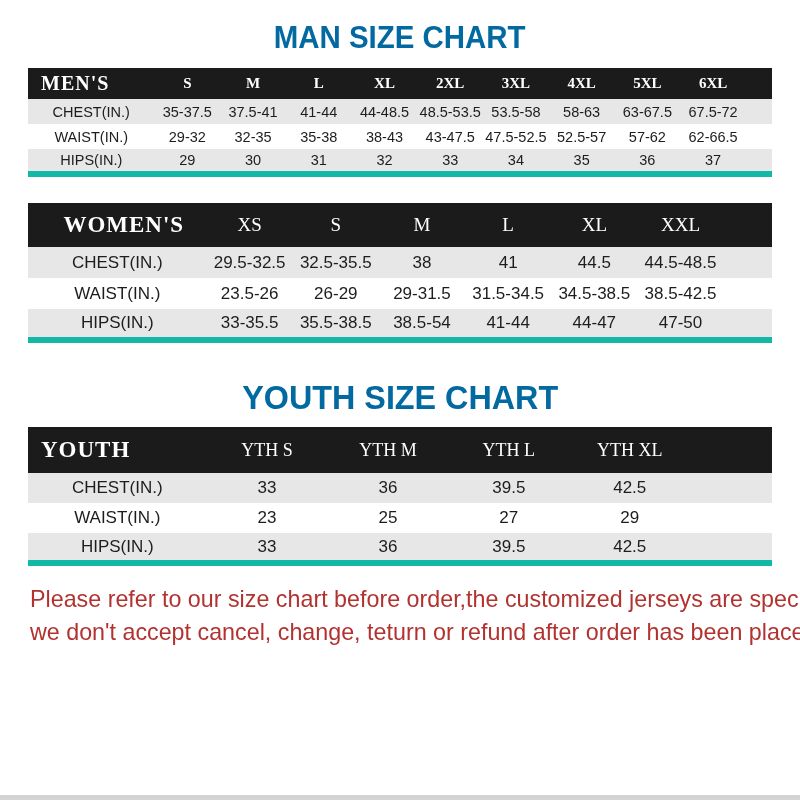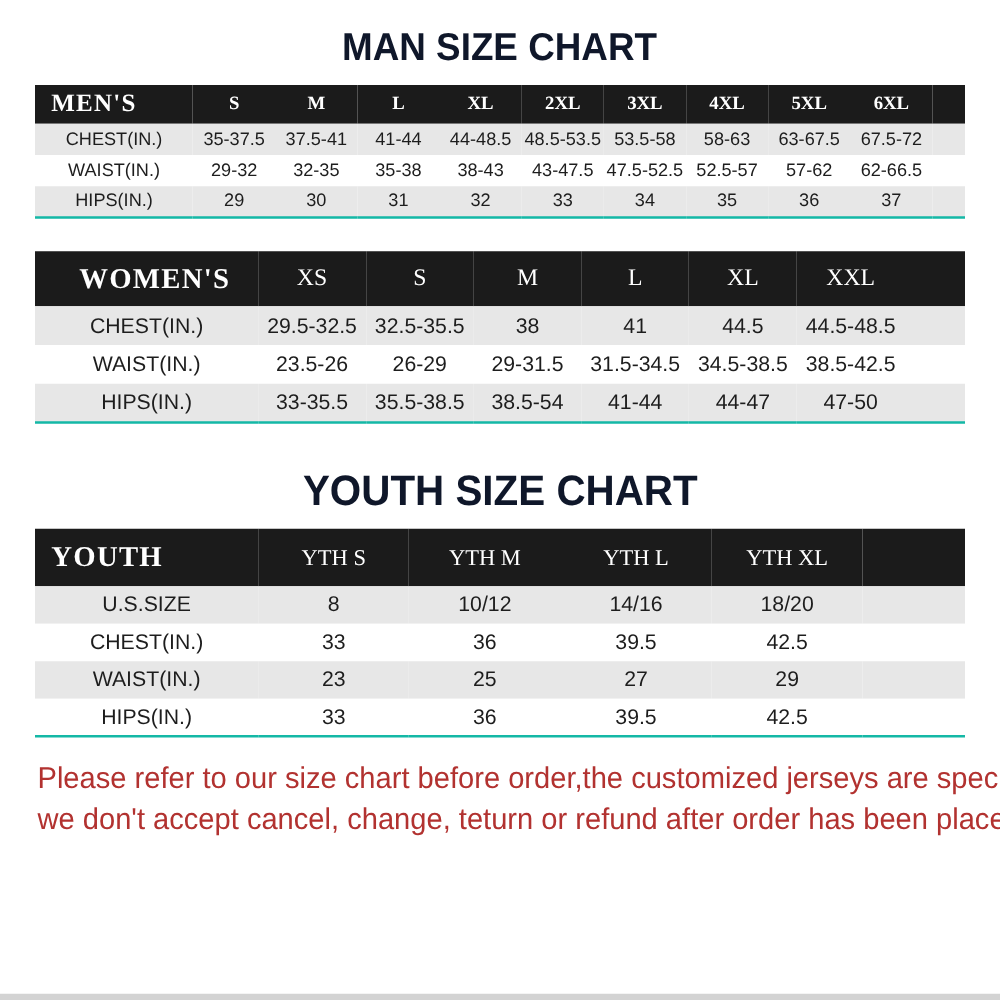--- a/index.html
+++ b/index.html
@@ -28,21 +28,21 @@
     display:inline-block;
     font-size:57px;font-weight:900;color:#181512;
     line-height:1;letter-spacing:2px;
     transform:scaleX(.84) scaleY(1.08);
     text-shadow:1px 1px 0 rgba(120,60,0,.35);
   }
 
   
   .chart-section{text-align:center;}
   .section-heading{
-    margin:0;color:#0f172a;font-weight:800;line-height:1.1;
+    margin:0;color:#0369a1;font-weight:800;line-height:1.1;
   }
   .section-heading .ht{
     display:inline-block;transform:scaleX(.95);letter-spacing:0px;
   }
   .man-section{margin-top:21px;}
   .man-section .section-heading{font-size:31px;margin-bottom:13px;}
   .women-section{margin-top:26px;}
   .women-section .section-heading{font-size:33px;margin-bottom:15px;}
   .youth-section{margin-top:36px;}
   .youth-section .section-heading{font-size:34px;margin-bottom:11px;}
@@ -54,21 +54,21 @@
   }
   .size-table thead tr{
     background:var(--table-header-bg);color:#fff;
   }
   .size-table thead th{font-weight:400;padding:0;border:0;font-family:Liberation Serif, serif;}
   .size-table thead th.lbl{
     text-align:left;padding-left:13px;font-weight:800;letter-spacing:1px;
   }
   .size-table tbody tr:nth-child(odd){background:var(--row-stripe);}
   .size-table tbody tr:nth-child(even){background:#ffffff;}
-  .size-table tbody tr:last-child{border-bottom:2px solid #14b8a6;}
+  .size-table tbody tr:last-child{border-bottom:6px solid #14b8a6;}
   .size-table td{padding:0;border:0;}
 
   
   .man thead tr{height:31px;}
   .man thead th.lbl{font-size:20px;}
   .man thead th.col{font-size:15px;font-weight:700;}
   .man tbody tr{height:25px;font-size:14.5px;}
   .man .lbl{width:17%;}
   .man .sp{width:3.5%;}
 
@@ -228,28 +228,20 @@
             <th class="lbl">YOUTH</th>
             <th class="col">YTH S</th>
             <th class="col">YTH M</th>
             <th class="col">YTH L</th>
             <th class="col">YTH XL</th>
             <th class="sp"></th>
           </tr>
         </thead>
         <tbody>
           <tr class="">
-            <td class="lbl">U.S.SIZE</td>
-            <td class="col">8</td>
-            <td class="col">10/12</td>
-            <td class="col">14/16</td>
-            <td class="col">18/20</td>
-            <td class="sp"></td>
-          </tr>
-          <tr class="">
             <td class="lbl">CHEST(IN.)</td>
             <td class="col">33</td>
             <td class="col">36</td>
             <td class="col">39.5</td>
             <td class="col">42.5</td>
             <td class="sp"></td>
           </tr>
           <tr class="">
             <td class="lbl">WAIST(IN.)</td>
             <td class="col">23</td>

